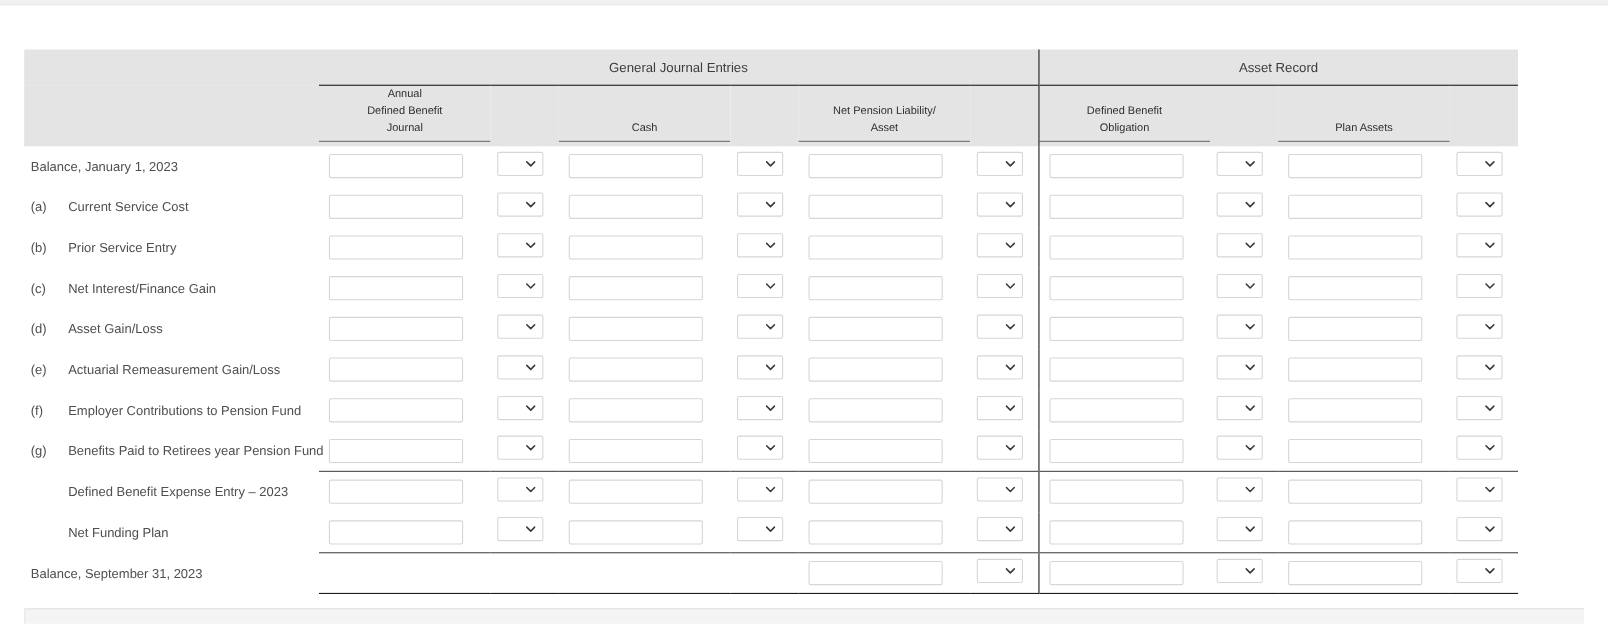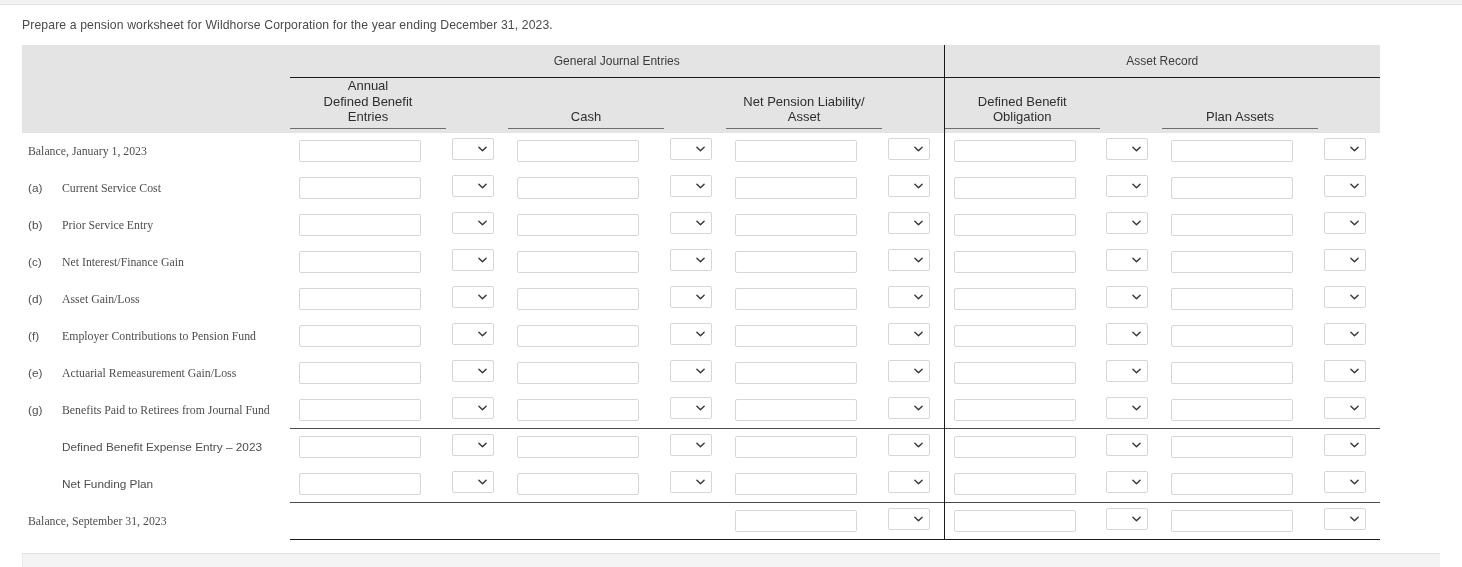--- a/index.html
+++ b/index.html
@@ -76,21 +76,21 @@
     text-align: center;
     height: 32px;
     line-height: 32px;
     border-bottom: 1.6px solid #1b1b1b;
   }
   .grp-blank {
     height: 32px;
     border-bottom: none;
   }
   .sub-title {
-    font-size: 13px;
+    font-size: 10px;
     color: #2e2e2e;
     text-align: center;
     vertical-align: bottom;
     height: 54px;
     padding-bottom: 4px !important;
     line-height: 15.5px;
   }
   .sub-title .u {
     display: block;
     border-bottom: 1.6px solid #6f6f6f;
@@ -118,21 +118,20 @@
     width: 34px;
     color: #4e4e4e;
   }
   .rowlabel .ind {
     display: inline-block;
     padding-left: 34px;
   }
   .rowlabel .noind {
     display: inline-block;
     padding-left: 0;
-    font-family: Liberation Serif, serif;
   }
 
   .cell-amt { text-align: left; padding-left: 9px !important; }
   .cell-sel { text-align: left; padding-left: 6px !important; }
 
   input.amt {
     width: 122px;
     height: 22px;
     border: 1px solid #d6d6d6;
     border-radius: 2px;
@@ -180,21 +179,20 @@
     border-left: 1px solid #e8e8e8;
   }
 </style>
 </head>
 <body>
 
 <div class="top-strip"></div>
 
 <div class="page">
 
-  <div class="instruction">Prepare a pension worksheet for Wildhorse Corporation for the year ending December 31, 2023.</div>
 
   <div class="worksheet">
     <table class="ws">
       <colgroup>
         <col class="c-label">
         <col class="c-amt">
           <col class="c-sel">
         <col class="c-amt">
           <col class="c-sel">
         <col class="c-amt">
@@ -211,21 +209,21 @@
           <td class="grp-title" colspan="6">General Journal Entries</td>
           <td class="grp-title divider-l" colspan="4">Asset Record</td>
         </tr>
         <tr>
           <td class="sub-blank"></td>
 
           <td class="sub-title">
             <span class="u">
               <span>Annual</span><br>
               <span>Defined Benefit</span><br>
-              <span>Entries</span>
+              <span>Journal</span>
             </span>
           </td>
           <td class="sub-blank"></td>
 
           <td class="sub-title">
             <span class="u">
               <span>Cash</span>
             </span>
           </td>
           <td class="sub-blank"></td>
@@ -415,20 +413,53 @@
                   </svg>
                 </span></div></td>
             <td class="cell-amt"><input type="text" class="amt" placeholder="" style=""></td>
             <td class="cell-sel"><div class="sel"><span class="chev">
                   <svg viewBox="0 0 10 10" width="9" height="9" aria-hidden="true">
                     <path d="M1 3 L5 7 L9 3" fill="none" stroke="#3a3a3a" stroke-width="1.6" stroke-linecap="round" stroke-linejoin="round"></path>
                   </svg>
                 </span></div></td>
           </tr>
           <tr>
+            <td class="rowlabel"><span class="ltr">(e)</span><span class="noind">Actuarial Remeasurement Gain/Loss</span></td>
+            <td class="cell-amt"><input type="text" class="amt" placeholder="" style=""></td>
+            <td class="cell-sel"><div class="sel"><span class="chev">
+                  <svg viewBox="0 0 10 10" width="9" height="9" aria-hidden="true">
+                    <path d="M1 3 L5 7 L9 3" fill="none" stroke="#3a3a3a" stroke-width="1.6" stroke-linecap="round" stroke-linejoin="round"></path>
+                  </svg>
+                </span></div></td>
+            <td class="cell-amt"><input type="text" class="amt" placeholder="" style=""></td>
+            <td class="cell-sel"><div class="sel"><span class="chev">
+                  <svg viewBox="0 0 10 10" width="9" height="9" aria-hidden="true">
+                    <path d="M1 3 L5 7 L9 3" fill="none" stroke="#3a3a3a" stroke-width="1.6" stroke-linecap="round" stroke-linejoin="round"></path>
+                  </svg>
+                </span></div></td>
+            <td class="cell-amt"><input type="text" class="amt" placeholder="" style=""></td>
+            <td class="cell-sel"><div class="sel"><span class="chev">
+                  <svg viewBox="0 0 10 10" width="9" height="9" aria-hidden="true">
+                    <path d="M1 3 L5 7 L9 3" fill="none" stroke="#3a3a3a" stroke-width="1.6" stroke-linecap="round" stroke-linejoin="round"></path>
+                  </svg>
+                </span></div></td>
+            <td class="cell-amt divider-l"><input type="text" class="amt" placeholder="" style=""></td>
+            <td class="cell-sel"><div class="sel"><span class="chev">
+                  <svg viewBox="0 0 10 10" width="9" height="9" aria-hidden="true">
+                    <path d="M1 3 L5 7 L9 3" fill="none" stroke="#3a3a3a" stroke-width="1.6" stroke-linecap="round" stroke-linejoin="round"></path>
+                  </svg>
+                </span></div></td>
+            <td class="cell-amt"><input type="text" class="amt" placeholder="" style=""></td>
+            <td class="cell-sel"><div class="sel"><span class="chev">
+                  <svg viewBox="0 0 10 10" width="9" height="9" aria-hidden="true">
+                    <path d="M1 3 L5 7 L9 3" fill="none" stroke="#3a3a3a" stroke-width="1.6" stroke-linecap="round" stroke-linejoin="round"></path>
+                  </svg>
+                </span></div></td>
+          </tr>
+          <tr>
             <td class="rowlabel"><span class="ltr">(f)</span><span class="noind">Employer Contributions to Pension Fund</span></td>
             <td class="cell-amt"><input type="text" class="amt" placeholder="" style=""></td>
             <td class="cell-sel"><div class="sel"><span class="chev">
                   <svg viewBox="0 0 10 10" width="9" height="9" aria-hidden="true">
                     <path d="M1 3 L5 7 L9 3" fill="none" stroke="#3a3a3a" stroke-width="1.6" stroke-linecap="round" stroke-linejoin="round"></path>
                   </svg>
                 </span></div></td>
             <td class="cell-amt"><input type="text" class="amt" placeholder="" style=""></td>
             <td class="cell-sel"><div class="sel"><span class="chev">
                   <svg viewBox="0 0 10 10" width="9" height="9" aria-hidden="true">
@@ -448,54 +479,21 @@
                   </svg>
                 </span></div></td>
             <td class="cell-amt"><input type="text" class="amt" placeholder="" style=""></td>
             <td class="cell-sel"><div class="sel"><span class="chev">
                   <svg viewBox="0 0 10 10" width="9" height="9" aria-hidden="true">
                     <path d="M1 3 L5 7 L9 3" fill="none" stroke="#3a3a3a" stroke-width="1.6" stroke-linecap="round" stroke-linejoin="round"></path>
                   </svg>
                 </span></div></td>
           </tr>
           <tr>
-            <td class="rowlabel"><span class="ltr">(e)</span><span class="noind">Actuarial Remeasurement Gain/Loss</span></td>
-            <td class="cell-amt"><input type="text" class="amt" placeholder="" style=""></td>
-            <td class="cell-sel"><div class="sel"><span class="chev">
-                  <svg viewBox="0 0 10 10" width="9" height="9" aria-hidden="true">
-                    <path d="M1 3 L5 7 L9 3" fill="none" stroke="#3a3a3a" stroke-width="1.6" stroke-linecap="round" stroke-linejoin="round"></path>
-                  </svg>
-                </span></div></td>
-            <td class="cell-amt"><input type="text" class="amt" placeholder="" style=""></td>
-            <td class="cell-sel"><div class="sel"><span class="chev">
-                  <svg viewBox="0 0 10 10" width="9" height="9" aria-hidden="true">
-                    <path d="M1 3 L5 7 L9 3" fill="none" stroke="#3a3a3a" stroke-width="1.6" stroke-linecap="round" stroke-linejoin="round"></path>
-                  </svg>
-                </span></div></td>
-            <td class="cell-amt"><input type="text" class="amt" placeholder="" style=""></td>
-            <td class="cell-sel"><div class="sel"><span class="chev">
-                  <svg viewBox="0 0 10 10" width="9" height="9" aria-hidden="true">
-                    <path d="M1 3 L5 7 L9 3" fill="none" stroke="#3a3a3a" stroke-width="1.6" stroke-linecap="round" stroke-linejoin="round"></path>
-                  </svg>
-                </span></div></td>
-            <td class="cell-amt divider-l"><input type="text" class="amt" placeholder="" style=""></td>
-            <td class="cell-sel"><div class="sel"><span class="chev">
-                  <svg viewBox="0 0 10 10" width="9" height="9" aria-hidden="true">
-                    <path d="M1 3 L5 7 L9 3" fill="none" stroke="#3a3a3a" stroke-width="1.6" stroke-linecap="round" stroke-linejoin="round"></path>
-                  </svg>
-                </span></div></td>
-            <td class="cell-amt"><input type="text" class="amt" placeholder="" style=""></td>
-            <td class="cell-sel"><div class="sel"><span class="chev">
-                  <svg viewBox="0 0 10 10" width="9" height="9" aria-hidden="true">
-                    <path d="M1 3 L5 7 L9 3" fill="none" stroke="#3a3a3a" stroke-width="1.6" stroke-linecap="round" stroke-linejoin="round"></path>
-                  </svg>
-                </span></div></td>
-          </tr>
-          <tr>
-            <td class="rowlabel"><span class="ltr">(g)</span><span class="noind">Benefits Paid to Retirees from Journal Fund</span></td>
+            <td class="rowlabel"><span class="ltr">(g)</span><span class="noind">Benefits Paid to Retirees year Pension Fund</span></td>
             <td class="cell-amt"><input type="text" class="amt" placeholder="" style=""></td>
             <td class="cell-sel"><div class="sel"><span class="chev">
                   <svg viewBox="0 0 10 10" width="9" height="9" aria-hidden="true">
                     <path d="M1 3 L5 7 L9 3" fill="none" stroke="#3a3a3a" stroke-width="1.6" stroke-linecap="round" stroke-linejoin="round"></path>
                   </svg>
                 </span></div></td>
             <td class="cell-amt"><input type="text" class="amt" placeholder="" style=""></td>
             <td class="cell-sel"><div class="sel"><span class="chev">
                   <svg viewBox="0 0 10 10" width="9" height="9" aria-hidden="true">
                     <path d="M1 3 L5 7 L9 3" fill="none" stroke="#3a3a3a" stroke-width="1.6" stroke-linecap="round" stroke-linejoin="round"></path>

